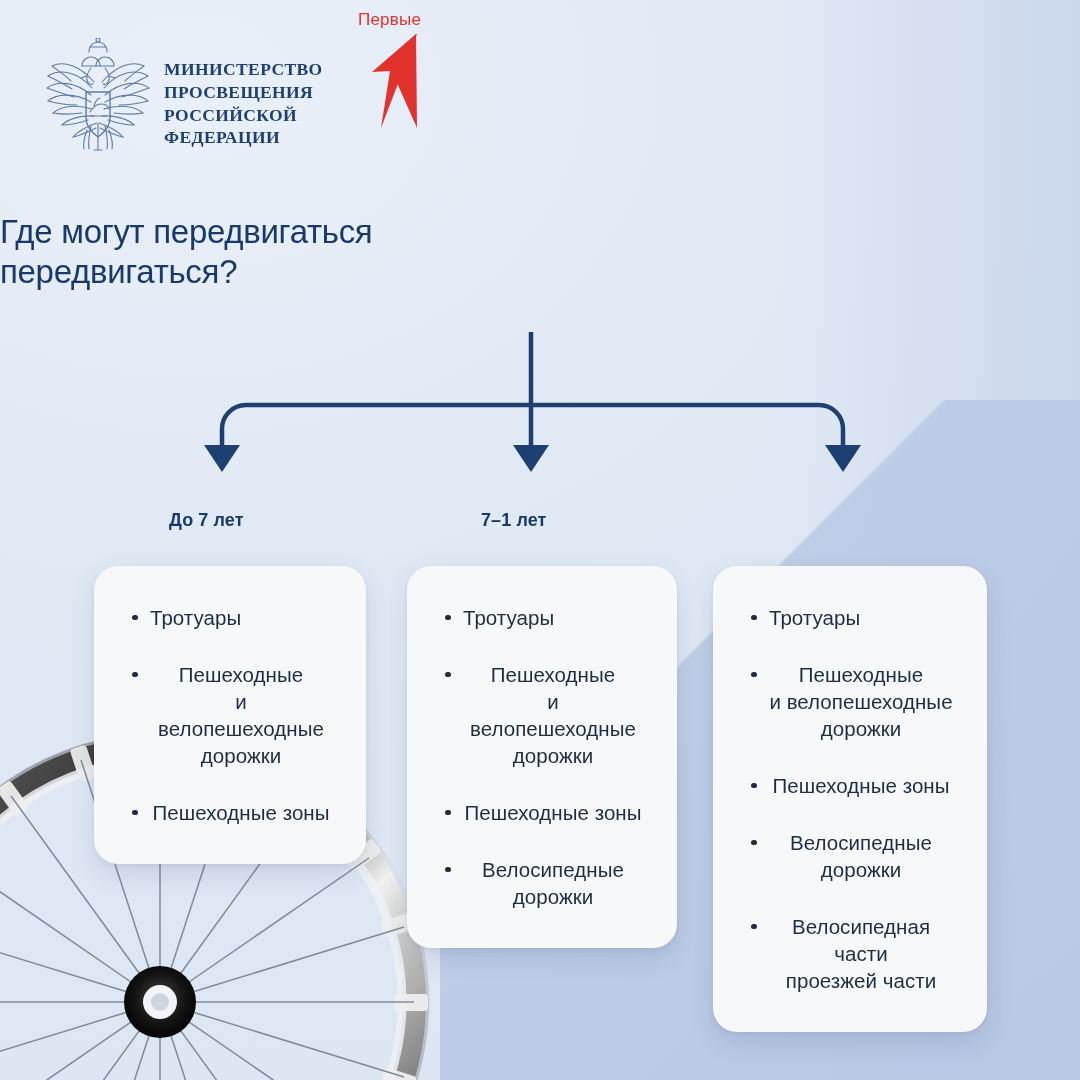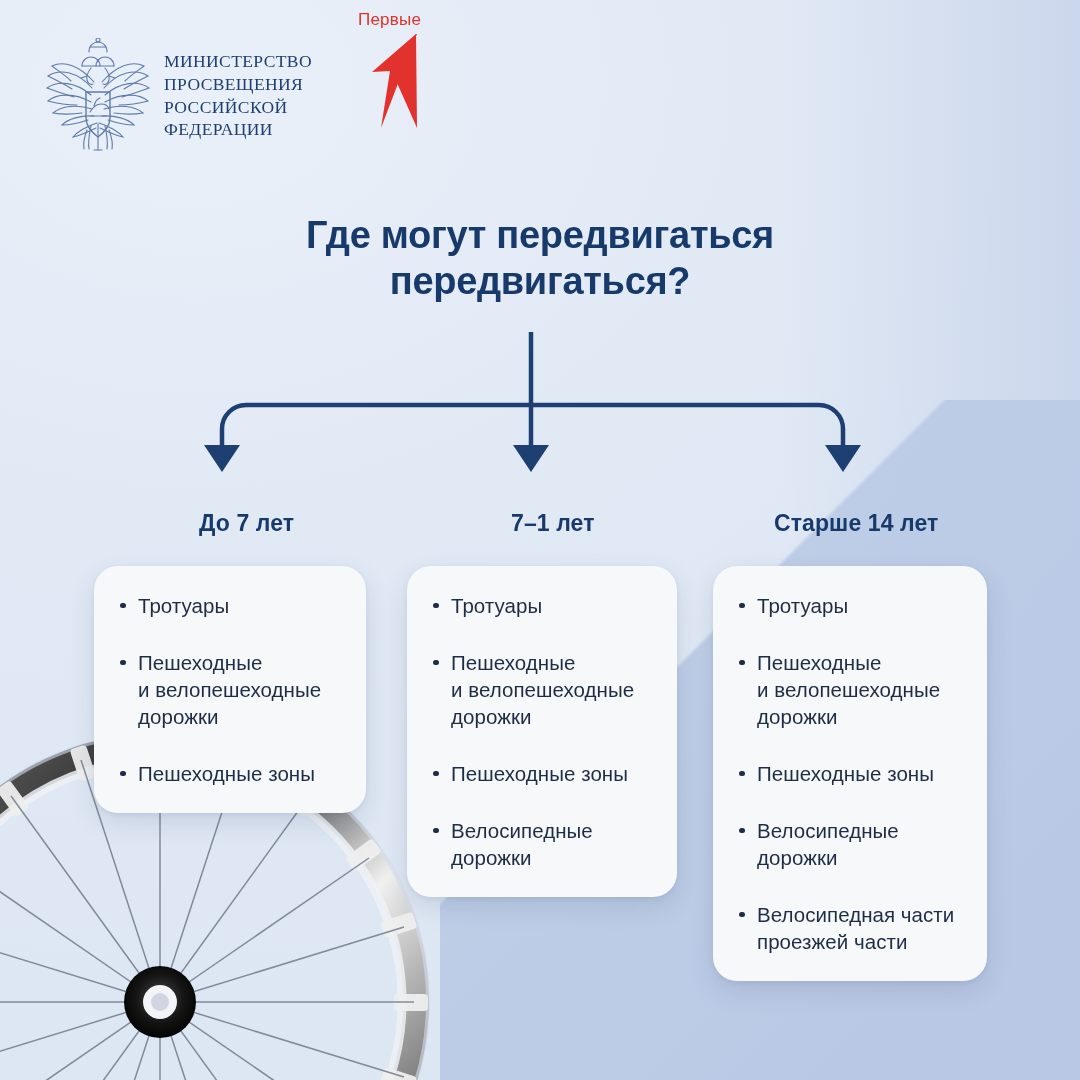--- a/index.html
+++ b/index.html
@@ -22,59 +22,59 @@
   .wedge2{
     position:absolute;right:0;bottom:0;width:300px;height:1080px;
     background:linear-gradient(90deg, rgba(186,201,229,0) 0%, rgba(186,201,229,.55) 100%);
     pointer-events:none;
   }
 
   
   .header{position:absolute;left:44px;top:38px;display:flex;align-items:flex-start;}
   .emblem{width:108px;height:122px;flex:0 0 auto;}
   .ministry{
-    margin-left:12px;margin-top:12px;
+    margin-left:12px;margin-top:20px;
     font-family:"Liberation Serif","DejaVu Serif",serif;
-    font-weight:400;color:#1d3f72;font-size:17.5px;line-height:1.30;
+    font-weight:700;color:#1d3f72;font-size:17.5px;line-height:1.30;
     letter-spacing:.4px;text-transform:uppercase;white-space:pre-line;
   }
   .pervye{position:absolute;left:350px;top:10px;width:92px;height:122px;}
   .pervye-word{
     position:absolute;left:8px;top:0;color:#e1322d;font-weight:400;
     font-size:17px;letter-spacing:.2px;
   }
 
   
   .title{
-    position:absolute;left:0;right:0;top:212px;text-align:center;
-    color:#173a6b;font-weight:700;font-size:38px;line-height:1.22;
+    position:absolute;left:0;right:0;top:212px;text-align:left;
+    color:#173a6b;font-weight:400;font-size:33px;line-height:1.22;
     letter-spacing:-.3px;
   }
   .title .l2{display:block;}
 
   
   .connector{position:absolute;left:0;top:0;width:1080px;height:1080px;pointer-events:none;}
 
   
   .col-head{
-    position:absolute;color:#173a6b;font-weight:700;font-size:23px;
-    letter-spacing:.1px;white-space:nowrap;margin-left:30px;
+    position:absolute;color:#173a6b;font-weight:700;font-size:18px;
+    letter-spacing:.1px;white-space:nowrap;
   }
   .card{
     position:absolute;background:#f7f8f9;border-radius:24px;
     box-shadow:0 10px 26px rgba(40,62,100,.13), 0 2px 6px rgba(40,62,100,.07);
     padding:26px 22px 26px 14px;box-sizing:border-box;
   }
-  .card ul{list-style:none;margin:0;padding:0;}
+  .card ul{list-style:none;margin:12px;padding:0;}
   .card li{
     position:relative;padding-left:30px;
     color:#1e2d45;font-size:20.5px;line-height:1.32;
     letter-spacing:.05px;white-space:pre-line;
   }
-  .card li + li{margin-top:30px;}
+  .card li + li{margin-top:30px;text-align:center;}
   .card li::before{
     content:"";position:absolute;left:12px;top:.52em;
     width:5.5px;height:5.5px;border-radius:50%;background:#1e2d45;
   }
 
   
   .wheel{position:absolute;left:-120px;top:712px;width:560px;height:560px;}
 </style>
 </head>
 <body>
@@ -273,21 +273,20 @@
     </g>
     <g fill="#1d3f72">
       <path d="M204 445 L240 445 L222 472 Z"></path>
       <path d="M513 445 L549 445 L531 472 Z"></path>
       <path d="M825 445 L861 445 L843 472 Z"></path>
     </g>
   </svg>
 
   <div class="col-head" style="left:169px;top:510px;">До 7 лет</div>
   <div class="col-head" style="left:481px;top:510px;">7–1 лет</div>
-  <div class="col-head" style="left:744px;top:510px;">Старше 14 лет</div>
 
   <div class="card" style="left:94px;top:566px;width:272px;">
     <ul>
       <li>Тротуары</li>
       <li>Пешеходные
 и велопешеходные
 дорожки</li>
       <li>Пешеходные зоны</li>
     </ul>
   </div>

